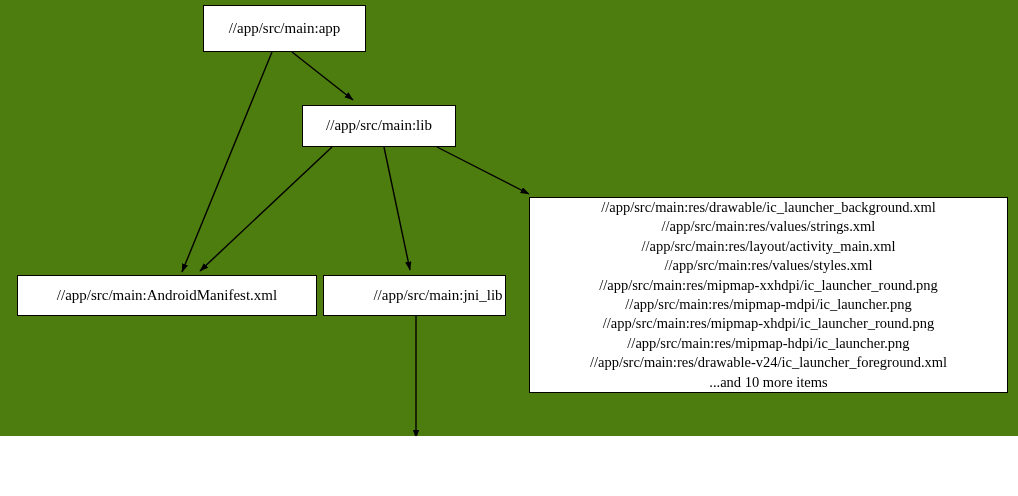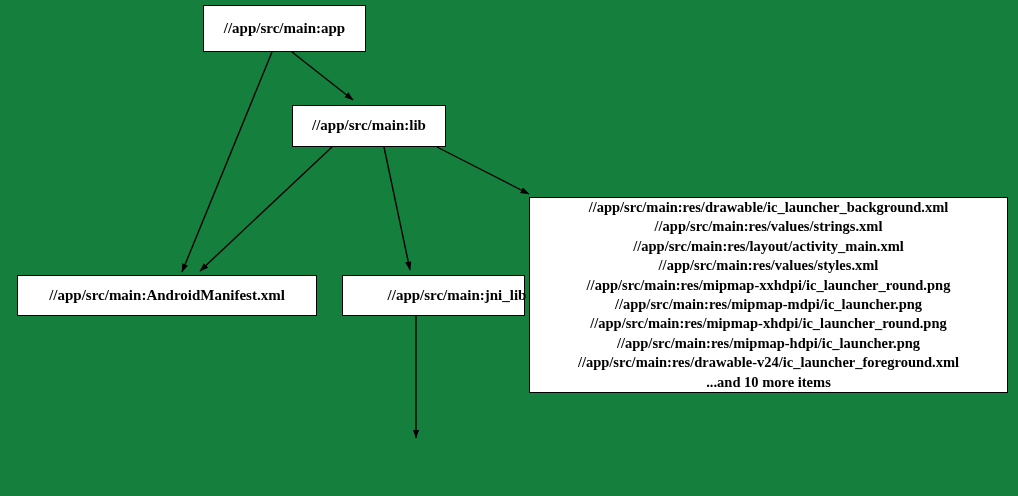--- a/index.html
+++ b/index.html
@@ -3,25 +3,24 @@
 <meta charset="utf-8">
 <style>
   html, body {
     margin: 0;
     padding: 0;
     background: #ffffff;
   }
   #canvas {
     position: relative;
     width: 1018px;
-    height: 496px;
-    background: #15803d;
+    height: 436px;
+    background: #4d7c0f;
     overflow: hidden;
     font-family: "Liberation Serif", "DejaVu Serif", serif;
-    font-weight: bold;
   }
   #edges {
     position: absolute;
     left: 0;
     top: 0;
     width: 1018px;
     height: 496px;
     pointer-events: none;
   }
   .node {
@@ -67,29 +66,29 @@
       <path d="M384,147 L410,270" marker-end="url(#ah)"></path>
       <path d="M437,147 L529,194" marker-end="url(#ah)"></path>
       <path d="M416,316 L416,438" marker-end="url(#ah)"></path>
     </g>
   </svg>
 
   <div class="node" style="left:203px; top:5px; width:163px; height:47px;">
     <span class="node-label">//app/src/main:app</span>
   </div>
 
-  <div class="node" style="left:292px; top:105px; width:154px; height:42px;">
+  <div class="node" style="left:302px; top:105px; width:154px; height:42px;">
     <span class="node-label">//app/src/main:lib</span>
   </div>
 
   <div class="node" style="left:17px; top:275px; width:300px; height:41px;">
     <span class="node-label">//app/src/main:AndroidManifest.xml</span>
   </div>
 
-  <div class="node" style="left:342px; top:275px; width:183px; height:41px;padding-left:47px;">
+  <div class="node" style="left:323px; top:275px; width:183px; height:41px;padding-left:47px;">
     <span class="node-label">//app/src/main:jni_lib</span>
   </div>
 
 
   <div class="node node-multiline" style="left:529px; top:197px; width:479px; height:196px;justify-content:center;">
     <span class="node-label">//app/src/main:res/drawable/ic_launcher_background.xml
 //app/src/main:res/values/strings.xml
 //app/src/main:res/layout/activity_main.xml
 //app/src/main:res/values/styles.xml
 //app/src/main:res/mipmap-xxhdpi/ic_launcher_round.png

